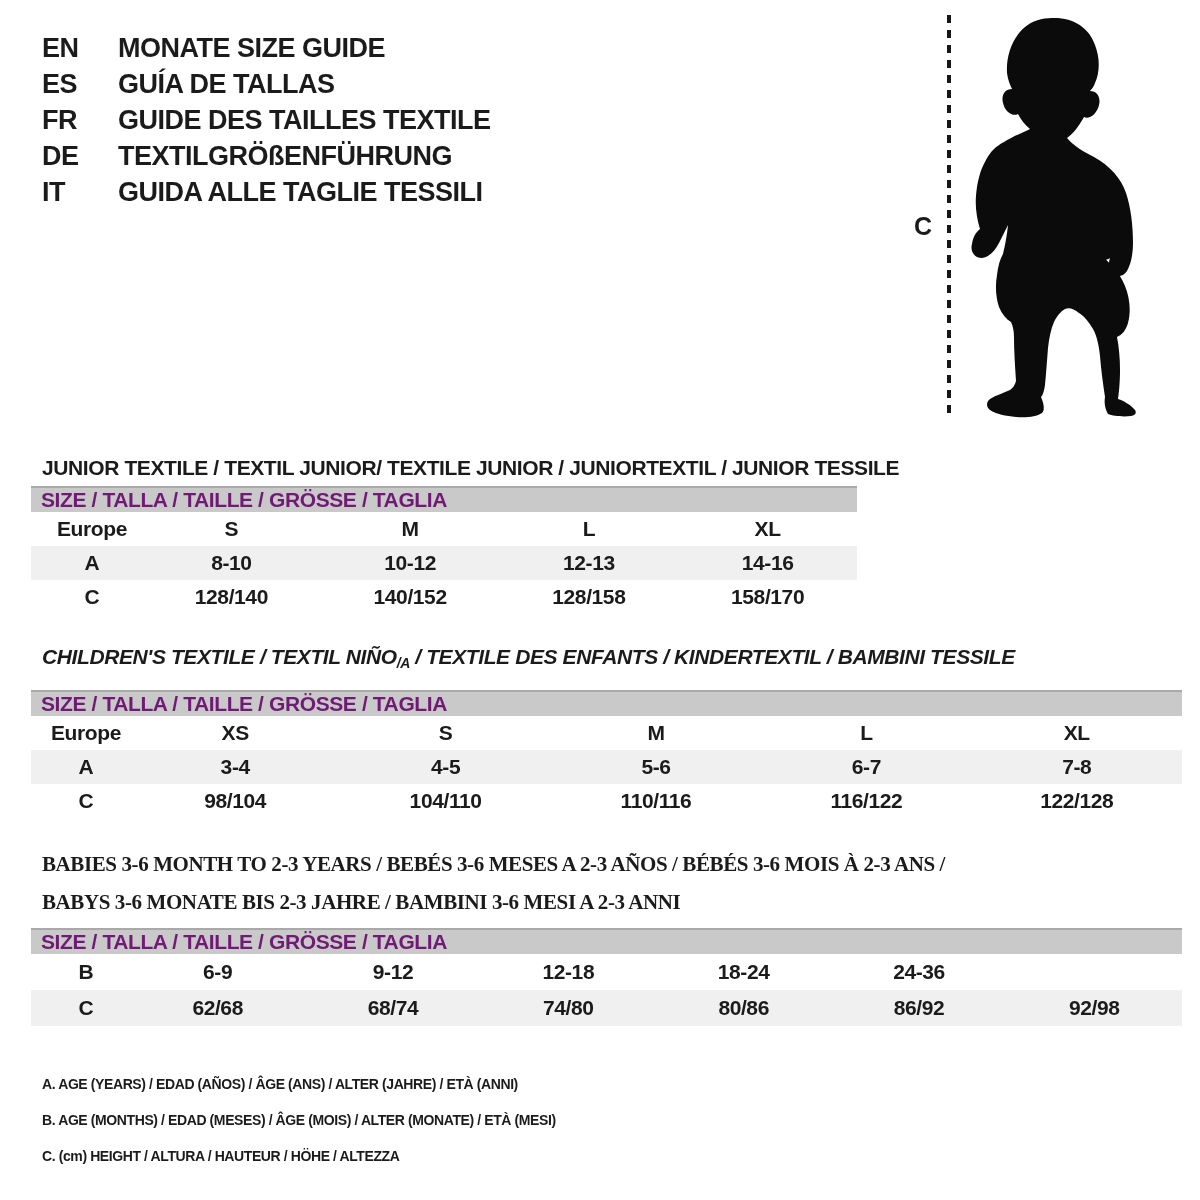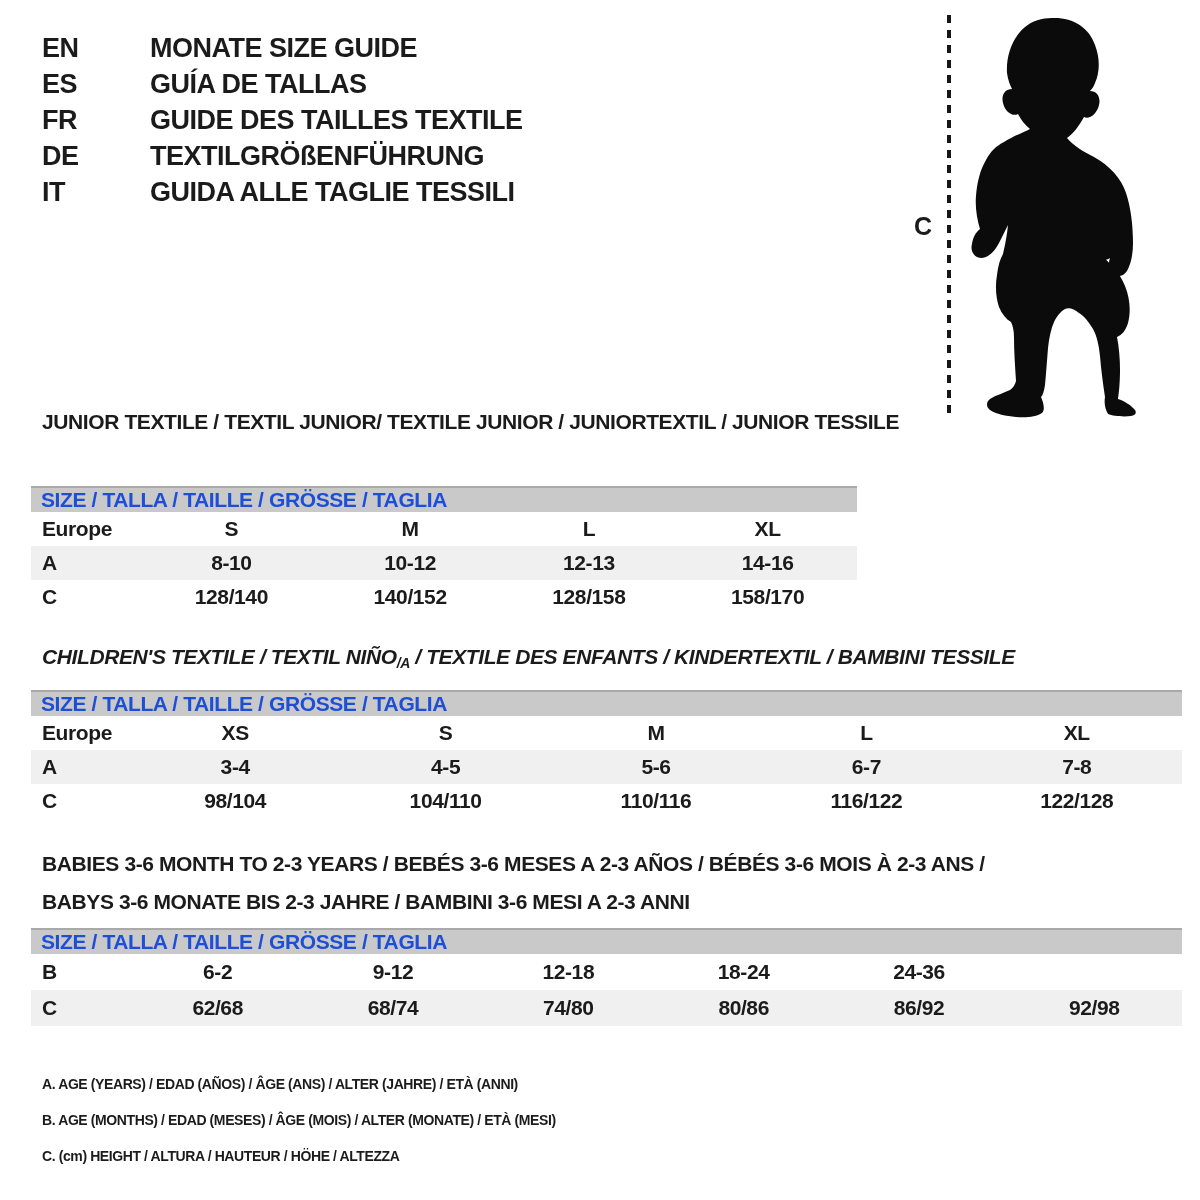--- a/index.html
+++ b/index.html
@@ -3,46 +3,46 @@
 <meta charset="utf-8">
 <style>
   html,body{margin:0;padding:0;background:#ffffff;}
   .page{
     position:relative;width:1200px;height:1200px;background:#ffffff;
     font-family:"Liberation Sans", sans-serif;color:#1b1b1b;font-weight:bold;
     overflow:hidden;
   }
   
   .lang-block{position:absolute;left:42px;top:30px;}
-  .lang-row{display:flex;height:36px;line-height:36px;font-size:27px;letter-spacing:-0.5px;gap:32px;}
+  .lang-row{display:flex;height:36px;line-height:36px;font-size:27px;letter-spacing:-0.5px;}
   .lang-code{width:76px;}
   
   .dash-line{
     position:absolute;left:947px;top:15px;width:4px;height:403px;
     background:repeating-linear-gradient(180deg,#161616 0 8px,transparent 8px 15px);
   }
   .c-label{position:absolute;left:914px;top:212px;font-size:25px;}
   .toddler{position:absolute;left:962px;top:16px;}
   
   .sec-title{position:absolute;font-size:21px;letter-spacing:-0.4px;white-space:nowrap;}
   .sub-sm{font-size:14px;position:relative;top:4px;}
   .title2{line-height:38px;}
   
   .sizetable{position:absolute;}
   .tbar{
     height:26px;line-height:23px;background:#c9c9c9;border-top:2px solid #a9a9a9;
-    box-sizing:border-box;padding-left:10px;font-size:21px;letter-spacing:-0.4px;color:#1d4ed8;
+    box-sizing:border-box;padding-left:10px;font-size:21px;letter-spacing:-0.4px;color:#701a75;
   }
   .trow{display:grid;height:34px;line-height:34px;font-size:21px;letter-spacing:-0.4px;}
   .t3 .trow{height:36px;line-height:36px;}
   .trow.shaded{background:#f0f0f0;}
   .grid1{grid-template-columns:111px repeat(4,1fr);}
   .grid2{grid-template-columns:99px repeat(5,1fr);}
   .grid3{grid-template-columns:99px repeat(6,1fr);}
-  .tlabel{padding-left:11px;text-align:left;}
+  .tlabel{padding-left:11px;text-align:center;}
   .tval{text-align:center;}
   
   .legend{position:absolute;left:42px;top:1066px;}
   .legend-line{height:36px;line-height:36px;font-size:14px;letter-spacing:-0.4px;white-space:nowrap;}
 </style>
 </head>
 <body>
 
 <div class="page">
 
@@ -87,21 +87,21 @@
       C24 391 24 386 28 383 C34 379 42 377 48 374 C51 372 53 369 54 365
       C53 350 52 335 52 322 C52 315 51 310 49 306 C44 303 40 298 37 291
       C34 282 33 270 35 259 C36 250 38 243 41 238 C43 230 45 219 46 209
       C43 215 40 221 37 227 C33 235 27 241 20 242 C12 242 8 235 10 228
       C11 221 14 216 18 213 C15 203 13 191 14 180 C15 167 18 154 24 144
       C28 136 34 130 42 126 C52 120 62 116 68 113 C63 109 59 104 56 98
       C51 101 43 96 41 87 C39 79 43 73 50 73 C48 69 46 64 45 57
       C44 40 50 22 63 11 C70 5 80 2 90 2 Z"></path>
   </svg>
 
-  <div class="sec-title" style="left:42px;top:410px;text-align:right;">JUNIOR TEXTILE / TEXTIL JUNIOR/ TEXTILE JUNIOR / JUNIORTEXTIL / JUNIOR TESSILE</div>
+  <div class="sec-title" style="left:42px;top:456px;text-align:right;">JUNIOR TEXTILE / TEXTIL JUNIOR/ TEXTILE JUNIOR / JUNIORTEXTIL / JUNIOR TESSILE</div>
   <div class="sizetable t1" style="left:31px;top:486px;width:826px;">
     <div class="tbar">SIZE / TALLA / TAILLE / GRÖSSE / TAGLIA</div>
     <div class="trow grid1">
       <span class="tlabel">Europe</span>
       <span class="tval">S</span>
       <span class="tval">M</span>
       <span class="tval">L</span>
       <span class="tval">XL</span>
     </div>
     <div class="trow grid1 shaded">
@@ -144,29 +144,29 @@
     <div class="trow grid2">
       <span class="tlabel">C</span>
       <span class="tval">98/104</span>
       <span class="tval">104/110</span>
       <span class="tval">110/116</span>
       <span class="tval">116/122</span>
       <span class="tval">122/128</span>
     </div>
   </div>
 
-  <div class="sec-title title2" style="left:42px;top:845px;">
+  <div class="sec-title title2" style="left:42px;top:845px;font-family:Liberation Serif, serif;">
     <div>BABIES 3-6 MONTH TO 2-3 YEARS / BEBÉS 3-6 MESES A 2-3 AÑOS / BÉBÉS 3-6 MOIS À 2-3 ANS /</div>
     <div>BABYS 3-6 MONATE BIS 2-3 JAHRE / BAMBINI 3-6 MESI A 2-3 ANNI</div>
   </div>
   <div class="sizetable t3" style="left:31px;top:928px;width:1151px;">
     <div class="tbar">SIZE / TALLA / TAILLE / GRÖSSE / TAGLIA</div>
     <div class="trow grid3">
       <span class="tlabel">B</span>
-      <span class="tval">6-2</span>
+      <span class="tval">6-9</span>
       <span class="tval">9-12</span>
       <span class="tval">12-18</span>
       <span class="tval">18-24</span>
       <span class="tval">24-36</span>
     </div>
     <div class="trow grid3 shaded">
       <span class="tlabel">C</span>
       <span class="tval">62/68</span>
       <span class="tval">68/74</span>
       <span class="tval">74/80</span>

